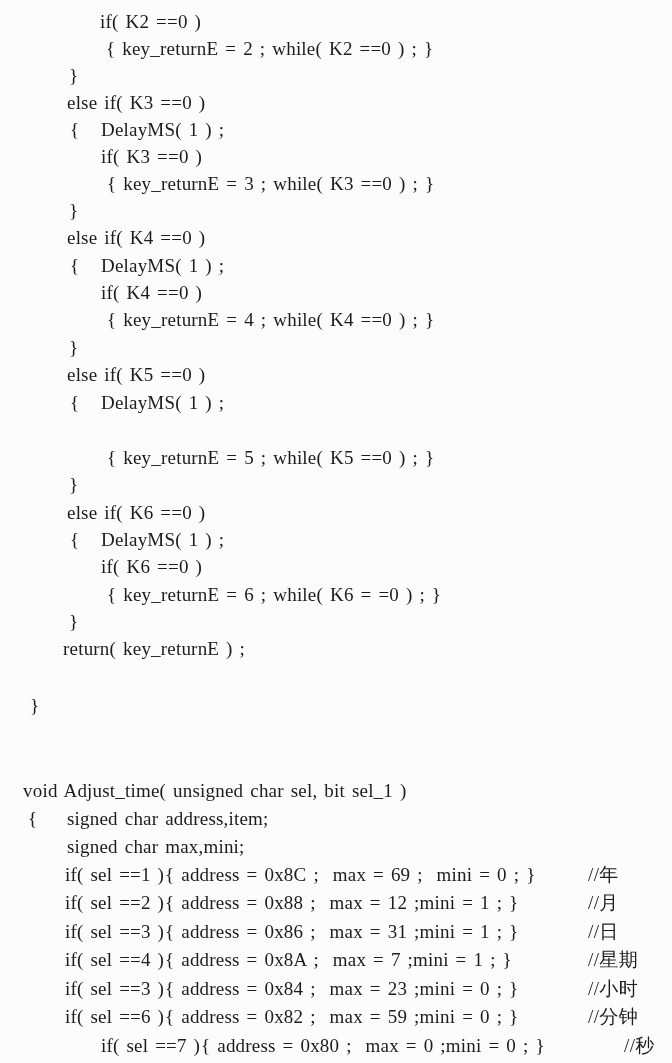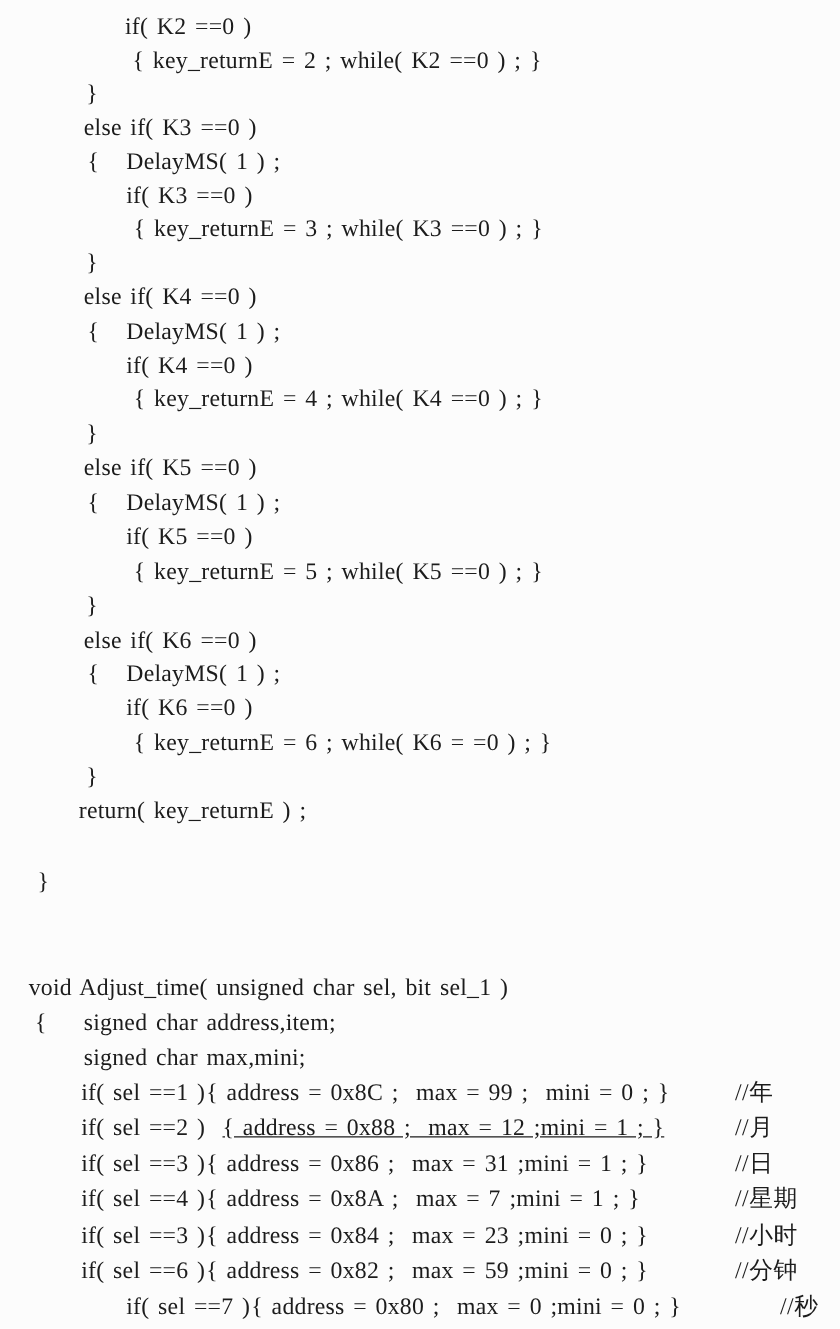--- a/index.html
+++ b/index.html
@@ -80,23 +80,20 @@
     <div class="code-line" style="top: 334px;">
       <span class="seg" style="left: 69px;">}</span>
     </div>
     <div class="code-line" style="top: 361px;">
       <span class="seg" style="left: 67px;">else if( K5 ==0 )</span>
     </div>
     <div class="code-line" style="top: 389px;">
       <span class="seg" style="left: 70px;">{</span>
       <span class="seg" style="left: 101px;">DelayMS( 1 ) ;</span>
     </div>
-    <div class="code-line" style="top: 416px;">
-      <span class="seg" style="left: 101px;">if( K5 ==0 )</span>
-    </div>
     <div class="code-line" style="top: 444px;">
       <span class="seg" style="left: 107px;">{ key_returnE = 5 ; while( K5 ==0 ) ; }</span>
     </div>
     <div class="code-line" style="top: 471px;">
       <span class="seg" style="left: 69px;">}</span>
     </div>
     <div class="code-line" style="top: 499px;">
       <span class="seg" style="left: 67px;">else if( K6 ==0 )</span>
     </div>
     <div class="code-line" style="top: 526px;">
@@ -123,26 +120,26 @@
     </div>
     <div class="code-line" style="top: 805px;">
       <span class="seg" style="left: 28px;">{</span>
       <span class="seg" style="left: 67px;">signed char address,item;</span>
     </div>
     <div class="code-line" style="top: 833px;">
       <span class="seg" style="left: 67px;">signed char max,mini;</span>
     </div>
     <div class="code-line" style="top: 861px;">
       <span class="seg" style="left: 65px;">if( sel ==1 )</span>
-      <span class="seg" style="left: 165px;">{ address = 0x8C ;  max = 99 ;  mini = 0 ; }</span>
+      <span class="seg" style="left: 165px;">{ address = 0x8C ;  max = 69 ;  mini = 0 ; }</span>
       <span class="seg comment" style="left: 588px;">//年</span>
     </div>
     <div class="code-line" style="top: 889px;">
       <span class="seg" style="left: 65px;">if( sel ==2 )</span>
-      <span class="seg" style="left: 178px; text-decoration: underline;">{ address = 0x88 ;  max = 12 ;mini = 1 ; }</span>
+      <span class="seg" style="left: 165px;">{ address = 0x88 ;  max = 12 ;mini = 1 ; }</span>
       <span class="seg comment" style="left: 588px;">//月</span>
     </div>
     <div class="code-line" style="top: 918px;">
       <span class="seg" style="left: 65px;">if( sel ==3 )</span>
       <span class="seg" style="left: 165px;">{ address = 0x86 ;  max = 31 ;mini = 1 ; }</span>
       <span class="seg comment" style="left: 588px;">//日</span>
     </div>
     <div class="code-line" style="top: 946px;">
       <span class="seg" style="left: 65px;">if( sel ==4 )</span>
       <span class="seg" style="left: 165px;">{ address = 0x8A ;  max = 7 ;mini = 1 ; }</span>

